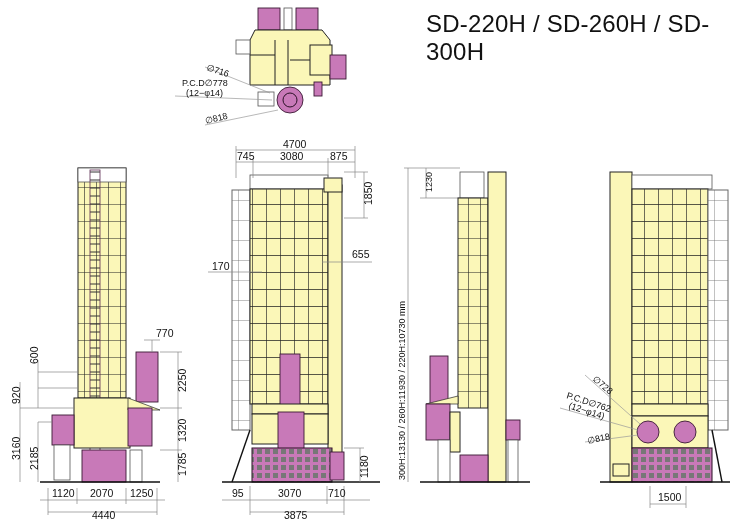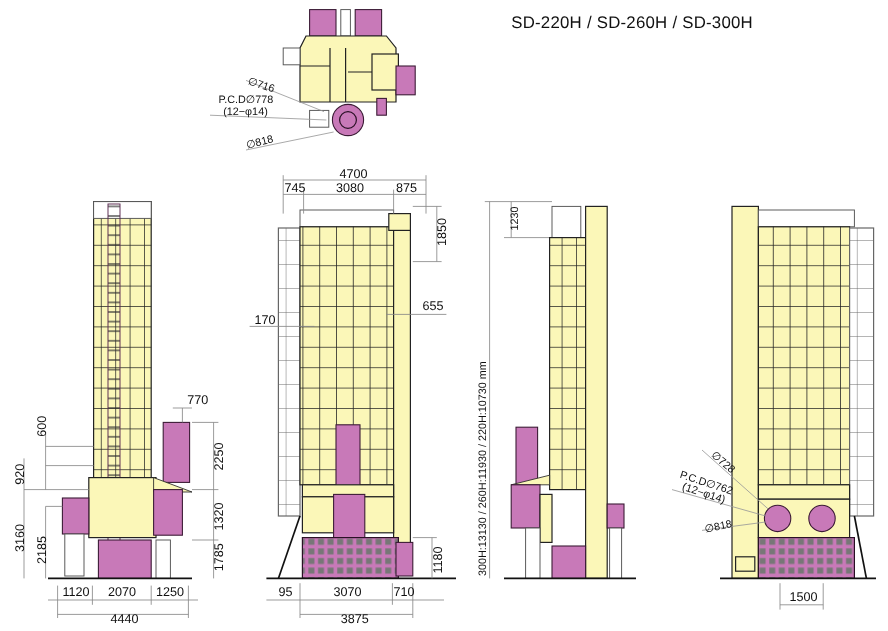--- a/index.html
+++ b/index.html
@@ -1,17 +1,17 @@
 <!DOCTYPE html>
 <html><head>
 <meta charset="utf-8">
 <style>
   html,body{margin:0;padding:0;background:#ffffff;}
   body{width:740px;height:526px;position:relative;overflow:hidden;font-family:"Liberation Sans",sans-serif;}
-  .title{position:absolute;left:426px;top:10px;font-size:14px;color:#111;letter-spacing:0.2px;font-family:"Liberation Sans",sans-serif;}
+  .title{position:absolute;left:426px;top:10px;font-size:24px;color:#111;letter-spacing:0.2px;font-family:"Liberation Sans",sans-serif;}
   svg{position:absolute;left:0;top:0;}
   .dim{font-family:"Liberation Sans",sans-serif;font-size:10.5px;fill:#111;}
   .dimsm{font-family:"Liberation Sans",sans-serif;font-size:9px;fill:#111;}
   .ln{stroke:#888;stroke-width:0.7;fill:none;}
   .lead{stroke:#999;stroke-width:0.7;fill:none;}
   .yel{fill:#fbf7b8;stroke:#222;stroke-width:1;}
   .pink{fill:#c879b8;stroke:#3a1a34;stroke-width:0.9;}
   .wire{fill:#ffffff;stroke:#555;stroke-width:0.8;}
   .blk{stroke:#111;stroke-width:1.4;}
 </style>

